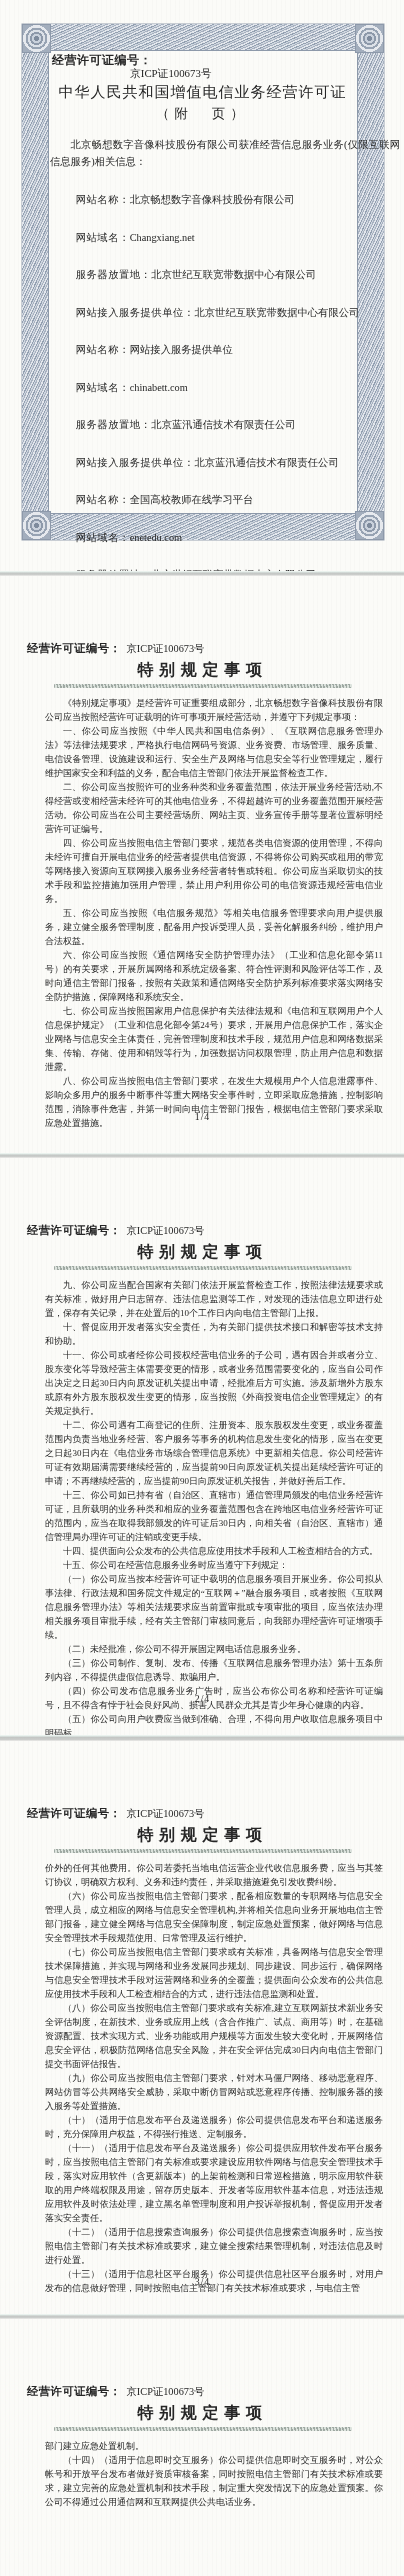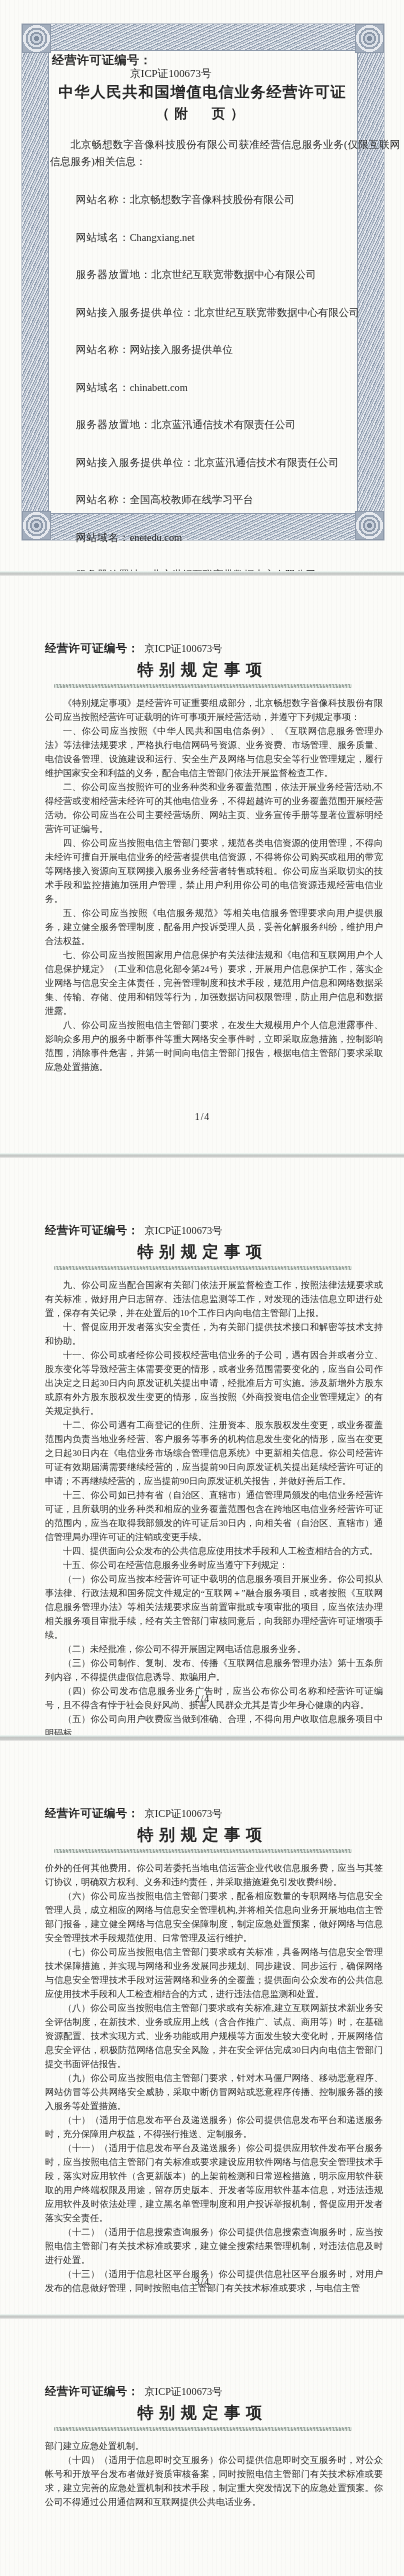--- a/index.html
+++ b/index.html
@@ -43,30 +43,30 @@
     position:absolute;width:29px;height:29px;
     background:radial-gradient(circle at 50% 50%,
       #7e8b9d 0 2.6px,#c9d1dc 2.6px 4.6px,#8d99aa 4.6px 6.7px,
       #dce1e8 6.7px 8.8px,#97a3b3 8.8px 10.8px,#e6e9ee 10.8px 13.4px,#a3aebd 13.4px 14.4px);
     border:0.5px solid #8d99aa;box-sizing:border-box;
   }
   .corner.tl{left:-26px;top:-26px;} .corner.tr{right:-26px;top:-26px;}
   .corner.bl{left:-26px;bottom:-26px;} .corner.br{right:-26px;bottom:-26px;}
   .cert-num-label{position:absolute;left:52px;top:52px;font-size:12px;font-weight:700;letter-spacing:0.5px;}
   .cert-num{position:absolute;left:130px;top:67px;font-size:10.8px;}
-  .cert-title{position:absolute;left:0;top:83px;width:100%;text-align:center;font-size:15px;font-weight:700;letter-spacing:1px;}
-  .cert-sub{position:absolute;left:0;top:105px;width:100%;text-align:center;font-size:13.4px;font-weight:700;letter-spacing:5.2px;}
+  .cert-title{position:absolute;left:0;top:83px;width:100%;text-align:center;font-size:15px;font-weight:400;letter-spacing:1px;}
+  .cert-sub{position:absolute;left:0;top:105px;width:100%;text-align:center;font-size:13.4px;font-weight:400;letter-spacing:5.2px;}
   .cert-body{position:absolute;left:50px;top:137px;width:350px;font-size:10.3px;}
   .cert-intro{margin:0 0 5.2px 0;text-indent:2em;line-height:16.5px;text-align:justify;}
   .site{margin:0;}
   .site .row{margin:22px 0;text-indent:2.5em;line-height:15.5px;text-align:justify;}
   .site .lb{letter-spacing:0.5px;}
 
   
-  .prov .hdr{position:absolute;left:45px;top:65px;white-space:nowrap;}
+  .prov .hdr{position:absolute;left:27px;top:65px;white-space:nowrap;}
   .prov .hdr .lbl{font-size:11.3px;font-weight:700;letter-spacing:0.5px;}
   .prov .hdr .val{font-size:10.3px;margin-left:5.2px;}
   .prov .ttl{position:absolute;left:0;top:84px;width:100%;text-align:center;font-size:16px;font-weight:700;letter-spacing:5.7px;}
   .prov .zig{
     position:absolute;left:54px;top:108px;width:298px;height:4.1px;
     background:
       repeating-linear-gradient(75deg, rgba(154,164,158,0.9) 0 1.5px, rgba(222,228,223,0.9) 1.5px 3.1px),
       #cdd4cf;
     border-radius:1px;
   }
@@ -123,20 +123,21 @@
       <span class="lbl">经营许可证编号：</span><span class="val">京ICP证100673号</span>
     </div>
     <div class="ttl">特别规定事项</div>
     <div class="zig"></div>
     <div class="body">
         <p>《特别规定事项》是经营许可证重要组成部分，北京畅想数字音像科技股份有限公司应当按照经营许可证载明的许可事项开展经营活动，并遵守下列规定事项：</p>
         <p>一、你公司应当按照《中华人民共和国电信条例》、《互联网信息服务管理办法》等法律法规要求，严格执行电信网码号资源、业务资费、市场管理、服务质量、电信设备管理、设施建设和运行、安全生产及网络与信息安全等行业管理规定，履行维护国家安全和利益的义务，配合电信主管部门依法开展监督检查工作。</p>
         <p>二、你公司应当按照许可的业务种类和业务覆盖范围，依法开展业务经营活动,不得经营或变相经营未经许可的其他电信业务，不得超越许可的业务覆盖范围开展经营活动。你公司应当在公司主要经营场所、网站主页、业务宣传手册等显著位置标明经营许可证编号。</p>
         <p>四、你公司应当按照电信主管部门要求，规范各类电信资源的使用管理，不得向未经许可擅自开展电信业务的经营者提供电信资源，不得将你公司购买或租用的带宽等网络接入资源向互联网接入服务业务经营者转售或转租。你公司应当采取切实的技术手段和监控措施加强用户管理，禁止用户利用你公司的电信资源违规经营电信业务。</p>
         <p>五、你公司应当按照《电信服务规范》等相关电信服务管理要求向用户提供服务，建立健全服务管理制度，配备用户投诉受理人员，妥善化解服务纠纷，维护用户合法权益。</p>
+        <p>六、你公司应当按照《通信网络安全防护管理办法》（工业和信息化部令第11号）的有关要求，开展所属网络和系统定级备案、符合性评测和风险评估等工作，及时向通信主管部门报备，按照有关政策和通信网络安全防护系列标准要求落实网络安全防护措施，保障网络和系统安全。</p>
         <p>七、你公司应当按照国家用户信息保护有关法律法规和《电信和互联网用户个人信息保护规定》（工业和信息化部令第24号）要求，开展用户信息保护工作，落实企业网络与信息安全主体责任，完善管理制度和技术手段，规范用户信息和网络数据采集、传输、存储、使用和销毁等行为，加强数据访问权限管理，防止用户信息和数据泄露。</p>
         <p>八、你公司应当按照电信主管部门要求，在发生大规模用户个人信息泄露事件、影响众多用户的服务中断事件等重大网络安全事件时，立即采取应急措施，控制影响范围，消除事件危害，并第一时间向电信主管部门报告，根据电信主管部门要求采取应急处置措施。</p>
       </div>
     <div class="pagenum">1/4</div>
   </div>
 
   <div class="page-sep"></div>
 
   <div class="sheet sheet3 prov">
     <div class="hdr">

